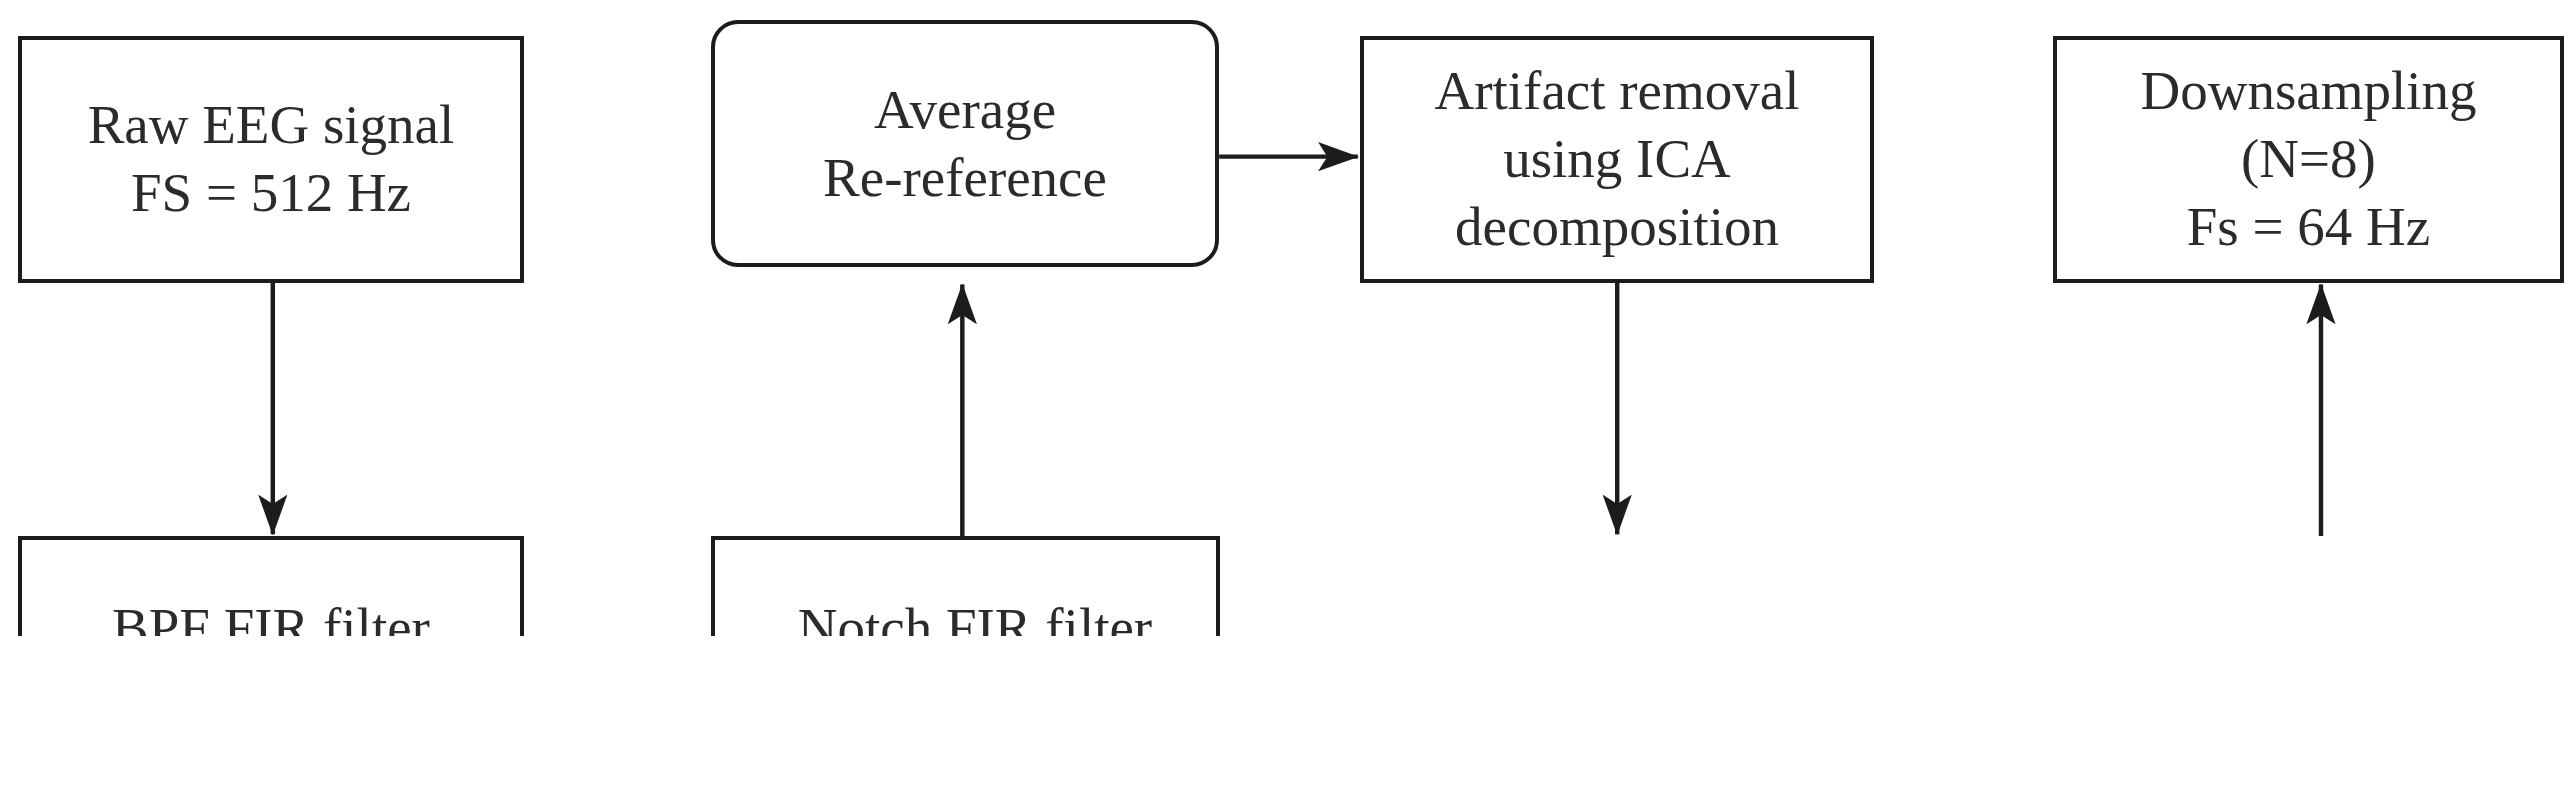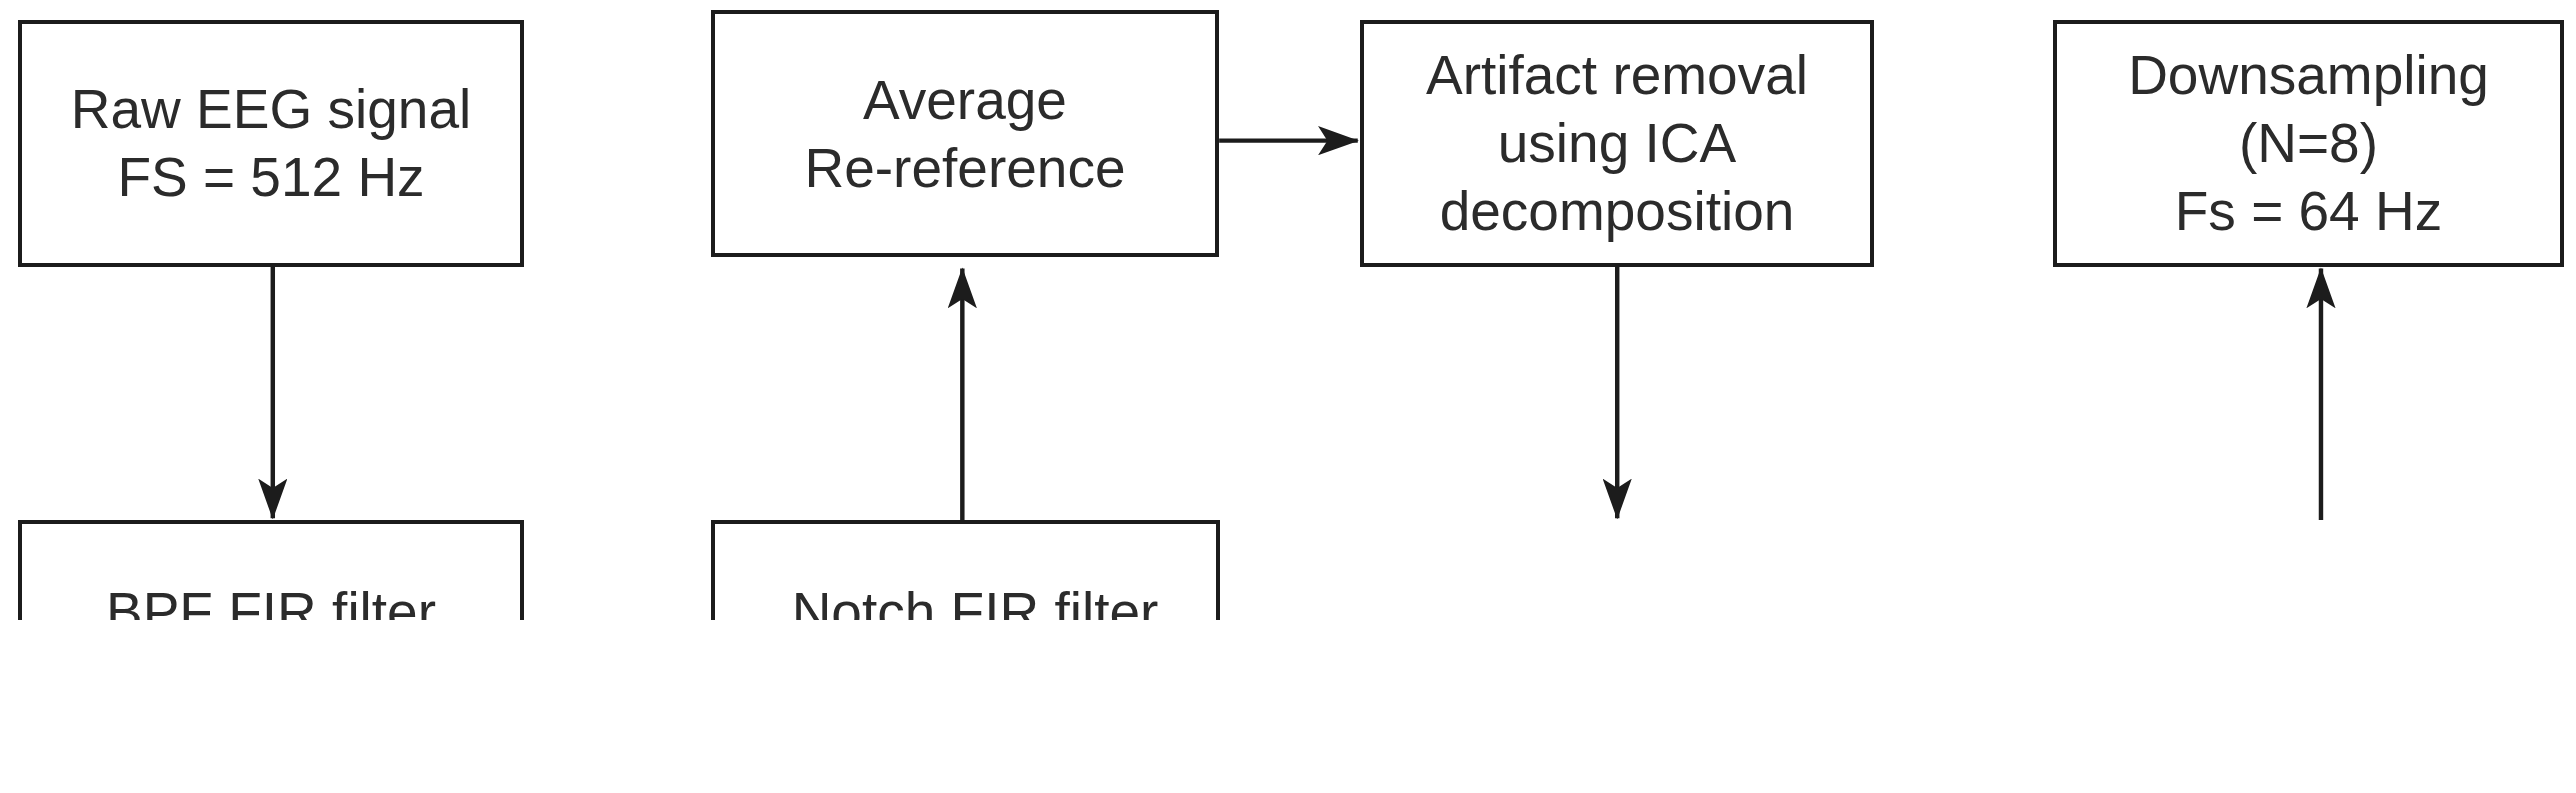--- a/index.html
+++ b/index.html
@@ -1,41 +1,42 @@
 <!DOCTYPE html>
 <html style="font-size:14.2px"><head>
 <meta charset="utf-8">
 <style>
   html,body{margin:0;padding:0;background:#ffffff;}
   .canvas{
     position:relative;
     width:2576px;height:620px;
     background:#ffffff;
-    font-family:Liberation Sans, sans-serif;
+    font-family:Liberation Serif, serif;
     overflow:hidden;
+    margin-top:16px;
   }
   .arrows{position:absolute;left:0;top:0;width:2576px;height:794px;}
   .arrows line{stroke:#1c1c1c;stroke-width:5;}
   .box{
     position:absolute;
     box-sizing:border-box;
     border:4.4px solid #1c1c1c;
     background:#ffffff;
     display:flex;align-items:center;justify-content:center;
     text-align:center;
   }
   .label{
     white-space:pre-line;
     font-size:55px;
     line-height:68px;
     color:#2b2b2b;
   }
   
   #box-raw-eeg        {left:18px;  top:19.5px;  width:506px; height:247px;}
-  #box-average-reref  {left:711px; top:10px;  width:508px; height:247px;}
+  #box-average-reref  {left:711px; top:4px;  width:508px; height:247px;border-radius:27px;}
   #box-artifact-ica   {left:1360px;top:19.5px;  width:514px; height:247px;}
   #box-downsampling   {left:2053px;top:19.5px;  width:511px; height:247px;text-align:center;}
   
   #box-bpf-filter     {left:18px;  top:520px; width:506px; height:251px;}
   #box-notch-filter   {left:711px; top:520px; width:509px; height:251px;padding-left:19px;}
   #box-epoching       {left:1360px;top:520px; width:512px; height:251px;}
   #box-baseline       {left:2053px;top:520px; width:512px; height:251px;}
 </style>
 </head>
 <body>

